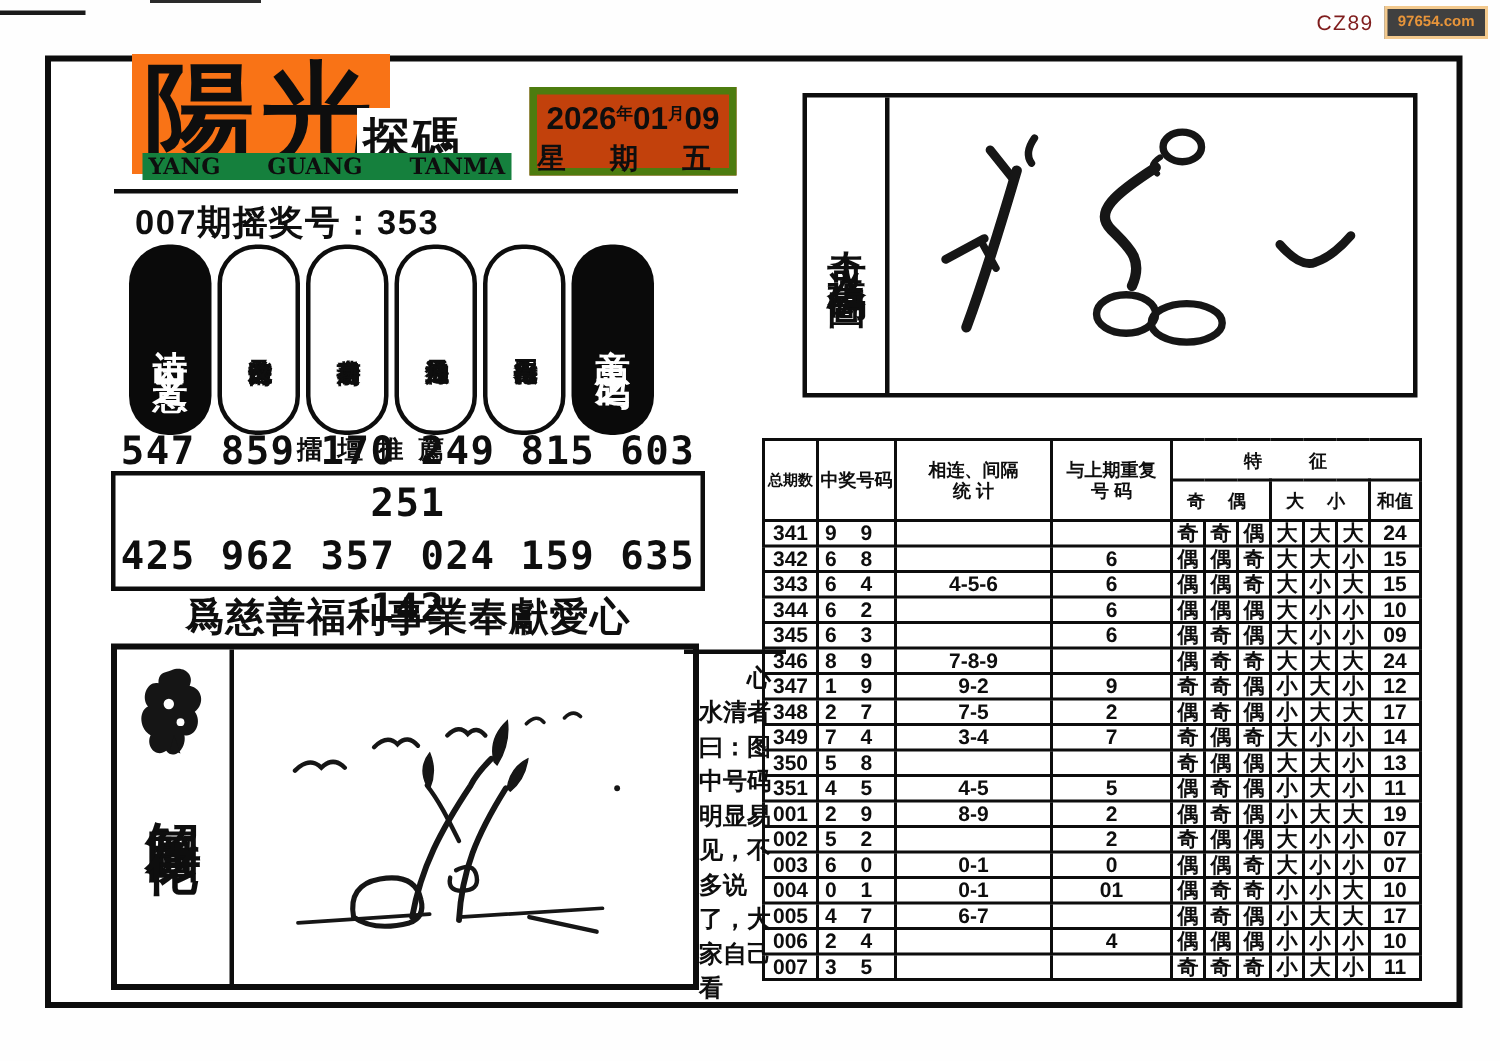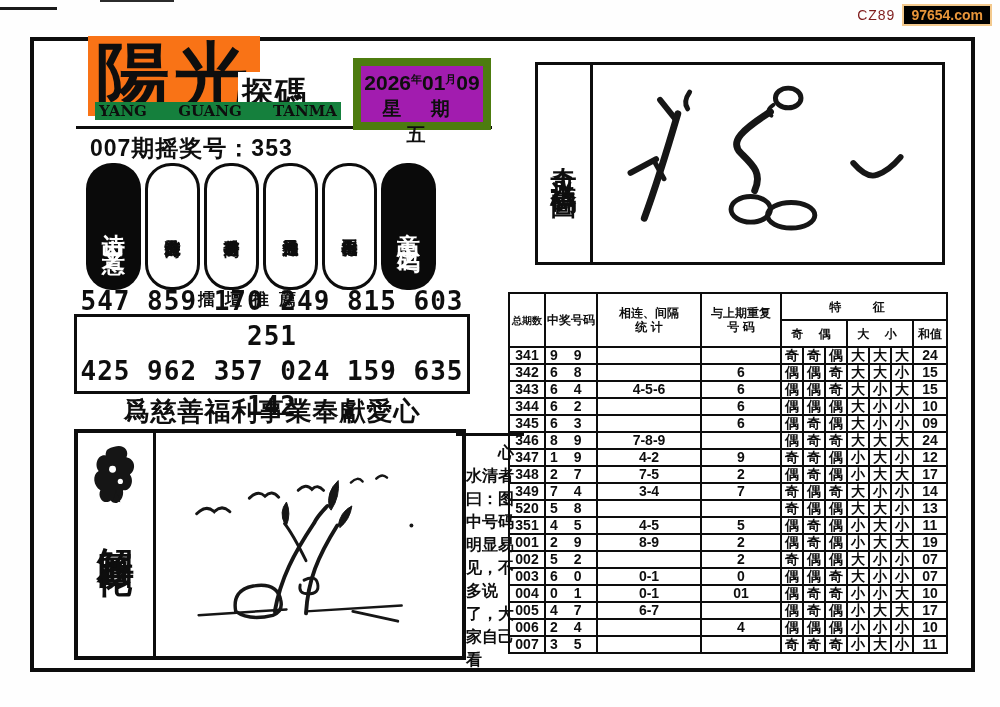--- a/index.html
+++ b/index.html
@@ -8,30 +8,30 @@
     background:#fefefe;color:#0e0e0e;
     font-family:"Liberation Sans","DejaVu Sans",sans-serif;
   }
   .artifact{position:absolute;background:#1a1a1a;}
   .art-a{left:0;top:7px;width:57px;height:3px;}
   .art-b{left:100px;top:0;width:74px;height:2px;background:#2b2b2b;}
 
   
   .wm{position:absolute;top:4px;right:8px;display:flex;align-items:center;gap:7px;z-index:30;}
   .wm-prefix{color:#7f1d1d;font-size:14px;letter-spacing:1px;}
-  .wm-box{border:2px solid #f3c98d;color:#e8953a;background:#000000;font-size:14px;font-weight:bold;padding:0 7px;line-height:18px;}
+  .wm-box{border:2px solid #f3c98d;color:#e8953a;background:#404040;font-size:10px;font-weight:bold;padding:0 7px;line-height:18px;}
 
   
   .frame{position:absolute;left:30px;top:37px;width:945px;height:635px;border:4px solid #0d0d0d;box-sizing:border-box;background:#fff;}
 
   
   .m-title{position:absolute;left:88px;top:36px;font-family:"DejaVu Serif","Liberation Serif",serif;font-weight:bold;font-size:74px;line-height:80px;letter-spacing:4px;background:#f97316;padding:0 8px;z-index:5;}
   .m-sub{position:absolute;left:238px;top:72px;font-size:31px;font-weight:bold;background:#fff;padding:0 4px;z-index:5;letter-spacing:2px;}
   .m-roman{position:absolute;left:95px;top:102px;font-family:"DejaVu Serif","Liberation Serif",serif;font-weight:bold;font-size:15px;word-spacing:26px;background:#15803d;padding:0 4px;z-index:6;}
-  .datebox{position:absolute;left:353px;top:58px;width:138px;height:72px;border:8px solid #4d7c0f;box-sizing:border-box;background:#a21caf;text-align:center;padding-top:5px;z-index:5;}
+  .datebox{position:absolute;left:353px;top:58px;width:138px;height:59px;border:5px solid #4d7c0f;box-sizing:border-box;background:#c2410c;text-align:center;padding-top:5px;z-index:5;}
   .datebox .l1{font-size:21px;font-weight:bold;white-space:nowrap;}
   .datebox .unit{font-size:11px;vertical-align:7px;font-weight:bold;}
   .datebox .l2{font-size:19px;font-weight:bold;letter-spacing:12px;margin-top:1px;}
   .hr1{position:absolute;left:76px;top:126px;width:416px;height:3px;background:#0d0d0d;}
   .issue-line{position:absolute;left:90px;top:133px;font-size:23px;font-weight:bold;letter-spacing:1px;}
 
   
   .pills{position:absolute;left:86px;top:163px;display:flex;gap:4px;}
   .pill{width:55px;height:127px;border-radius:26px;display:flex;align-items:center;justify-content:center;box-sizing:border-box;}
   .pill.outline{border:3px solid #0d0d0d;background:#fff;}
@@ -296,21 +296,21 @@
           <td class="c-ch">奇</td>
           <td class="c-ch">奇</td>
           <td class="c-ch">大</td>
           <td class="c-ch">大</td>
           <td class="c-ch">大</td>
           <td class="c-sum">24</td>
         </tr>
         <tr>
           <td class="c-period">347</td>
           <td class="c-nums">1 9 2</td>
-          <td class="c-conn">4-2</td>
+          <td class="c-conn">9-2</td>
           <td class="c-rep">9</td>
           <td class="c-ch">奇</td>
           <td class="c-ch">奇</td>
           <td class="c-ch">偶</td>
           <td class="c-ch">小</td>
           <td class="c-ch">大</td>
           <td class="c-ch">小</td>
           <td class="c-sum">12</td>
         </tr>
         <tr>
@@ -333,21 +333,21 @@
           <td class="c-rep">7</td>
           <td class="c-ch">奇</td>
           <td class="c-ch">偶</td>
           <td class="c-ch">奇</td>
           <td class="c-ch">大</td>
           <td class="c-ch">小</td>
           <td class="c-ch">小</td>
           <td class="c-sum">14</td>
         </tr>
         <tr>
-          <td class="c-period">520</td>
+          <td class="c-period">350</td>
           <td class="c-nums">5 8 0</td>
           <td class="c-conn"></td>
           <td class="c-rep"></td>
           <td class="c-ch">奇</td>
           <td class="c-ch">偶</td>
           <td class="c-ch">偶</td>
           <td class="c-ch">大</td>
           <td class="c-ch">大</td>
           <td class="c-ch">小</td>
           <td class="c-sum">13</td>

